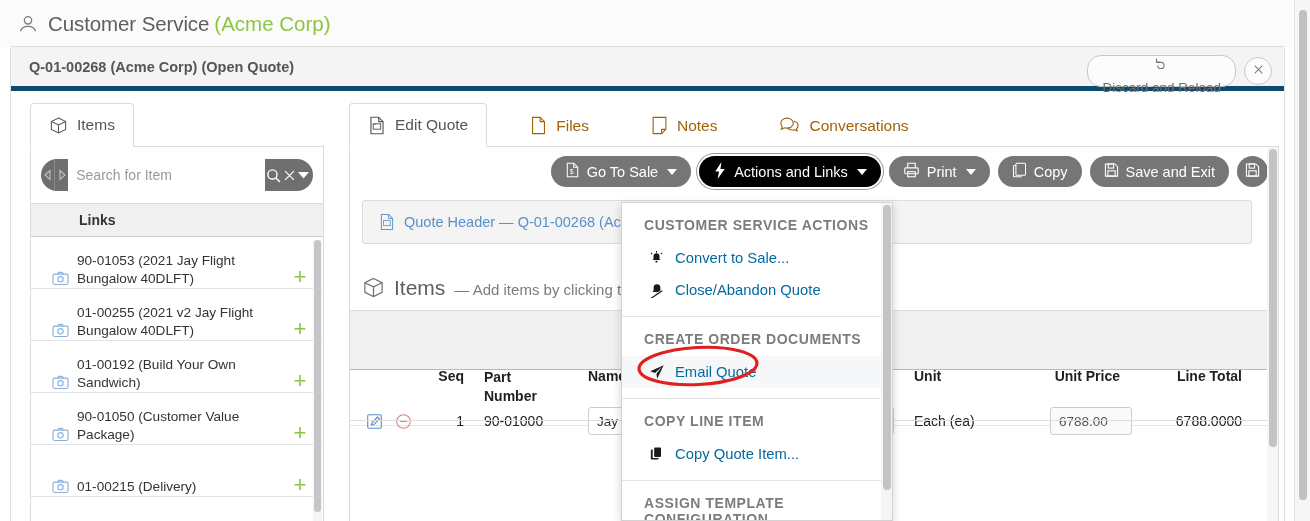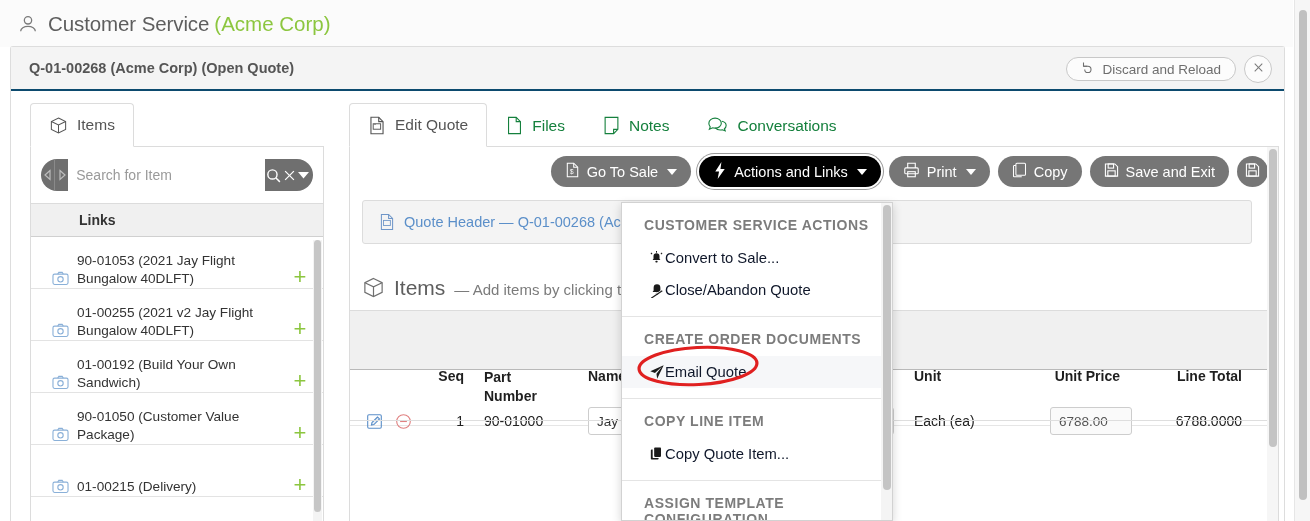--- a/index.html
+++ b/index.html
@@ -53,44 +53,45 @@
     width: 1275px; height: 478px;
     background: #ffffff;
     border: 1px solid #dddddd;
     border-bottom: none;
     border-radius: 3px 3px 0 0;
   }
   .record-bar {
     position: relative;
     height: 44px;
     background: #f4f4f4;
-    border-bottom: 2px solid #0c4a6e;
+    border-bottom: 5px solid #0c4a6e;
     display: flex; align-items: center;
     padding-left: 18px;
   }
   .record-bar-title {
     font-size: 14.5px;
     font-weight: bold;
     color: #555555;
   }
   .record-bar-actions {
     position: absolute; right: 12px; top: 8px;
     display: flex; align-items: center; gap: 8px;
   }
   .pill-btn {
-    height: 24px;
+    height: 32px;
     border: 1px solid #c8c8c8;
     border-radius: 14px;
     background: #fcfcfc;
     color: #6e6e6e;
     font-size: 13.5px;
     display: flex; align-items: center; gap: 6px;
     padding: 0 14px;
     cursor: pointer;
     white-space: nowrap;
+    flex-direction: column;
   }
   .round-btn {
     width: 28px; height: 28px;
     border: 1px solid #c8c8c8;
     border-radius: 50%;
     background: #fcfcfc;
     color: #7a7a7a;
     display: flex; align-items: center; justify-content: center;
     cursor: pointer;
     font-size: 14px;
@@ -105,21 +106,21 @@
   .tabstrip {
     display: flex; align-items: flex-end;
     height: 44px;
     border-bottom: 1px solid #dcdcdc;
   }
   .tab {
     height: 44px;
     display: flex; align-items: center; gap: 9px;
     padding: 0 18px;
     font-size: 15.5px;
-    color: #15803d;
+    color: #a16207;
     cursor: pointer;
     border: 1px solid transparent;
     border-bottom: none;
     position: relative;
     top: 1px;
   }
   .tab.active {
     color: #555555;
     background: #ffffff;
     border: 1px solid #dcdcdc;
@@ -228,20 +229,21 @@
   
   .right-col {
     position: absolute;
     left: 338px; top: 56px;
     width: 930px; height: 420px;
   }
   .main-tabstrip {
     display: flex; align-items: flex-end;
     height: 44px;
     border-bottom: 1px solid #dcdcdc;
+    gap: 24px;
   }
   .main-body {
     border: 1px solid #dcdcdc;
     border-top: none;
     height: 376px;
     background: #ffffff;
     position: relative;
     overflow: hidden;
   }
 
@@ -400,24 +402,24 @@
   }
   .menu-section {
     font-size: 14px;
     font-weight: bold;
     letter-spacing: 0.55px;
     color: #7c7c7c;
     padding: 14px 0 9px 22px;
   }
   .menu-item {
     height: 32px;
-    display: flex; align-items: center; 
+    display: flex; align-items: center; gap: 10px;
     padding-left: 26px;
     font-size: 14.8px;
-    color: #0f172a;
+    color: #0369a1;
     cursor: pointer;
   }
   .menu-item.hover { background: #f6f7f9; }
   .menu-item .mi-icon { width: 17px; display: flex; align-items: center; justify-content: center; color: #1a1a1a; }
   .menu-sep { border-top: 1px solid #e4e4e4; margin-top: 10px; }
   .menu-scrollbar {
     position: absolute;
     right: 0; top: 0;
     width: 11px; height: 100%;
     background: #f4f4f4;

